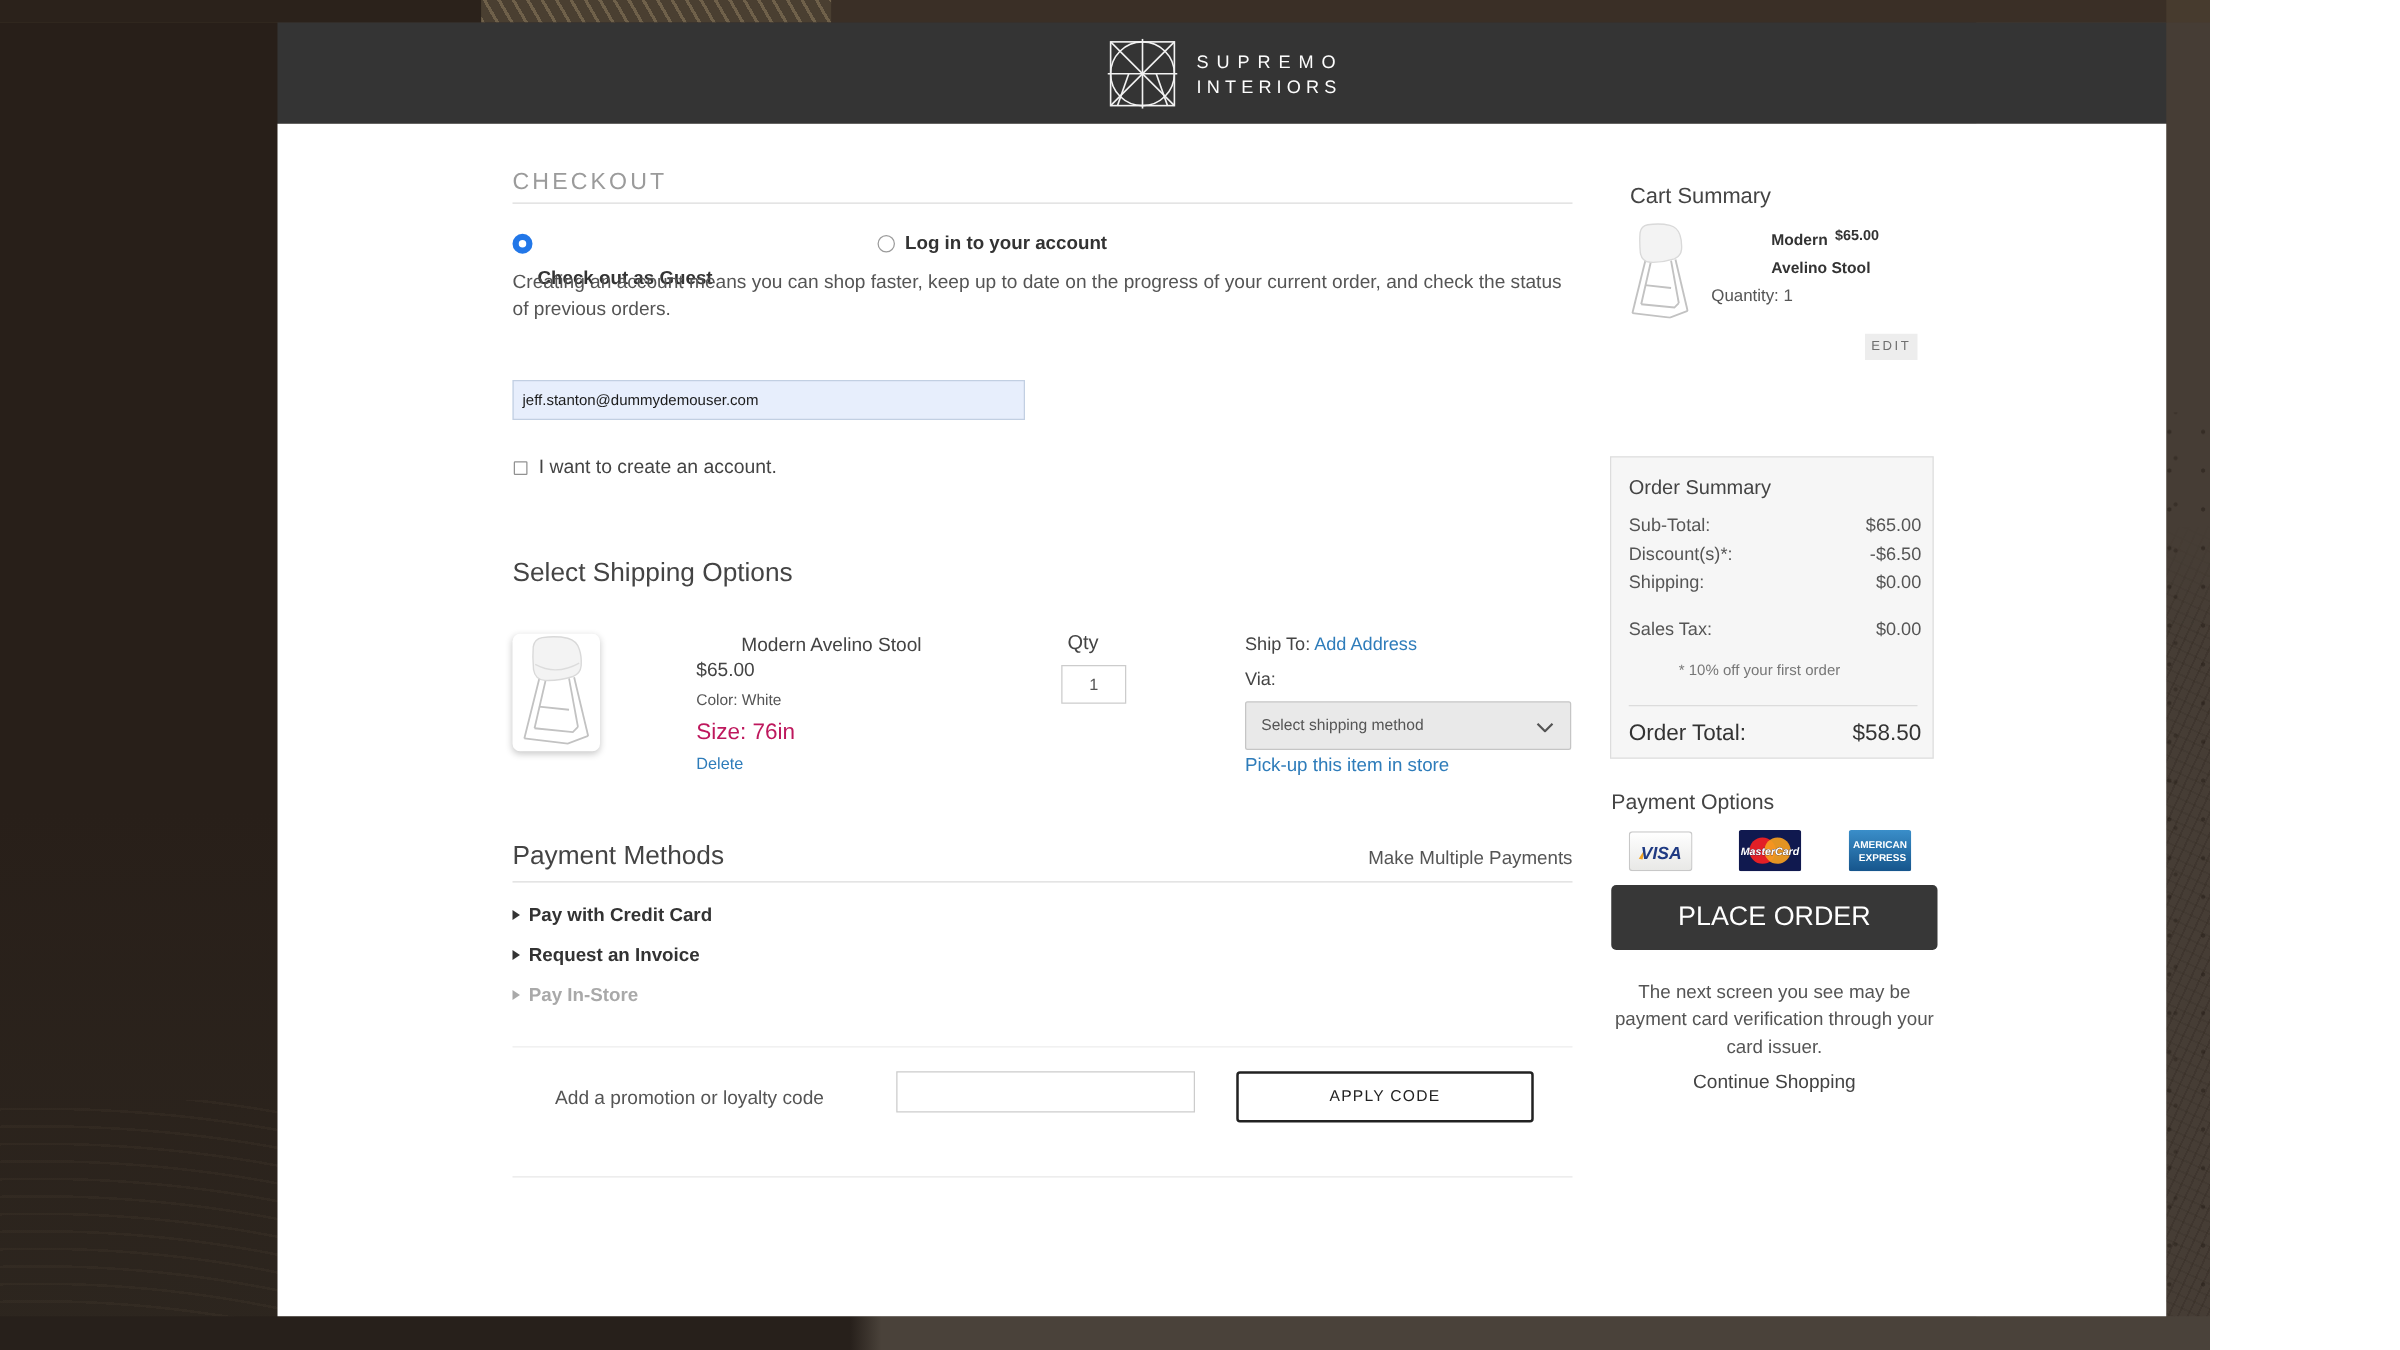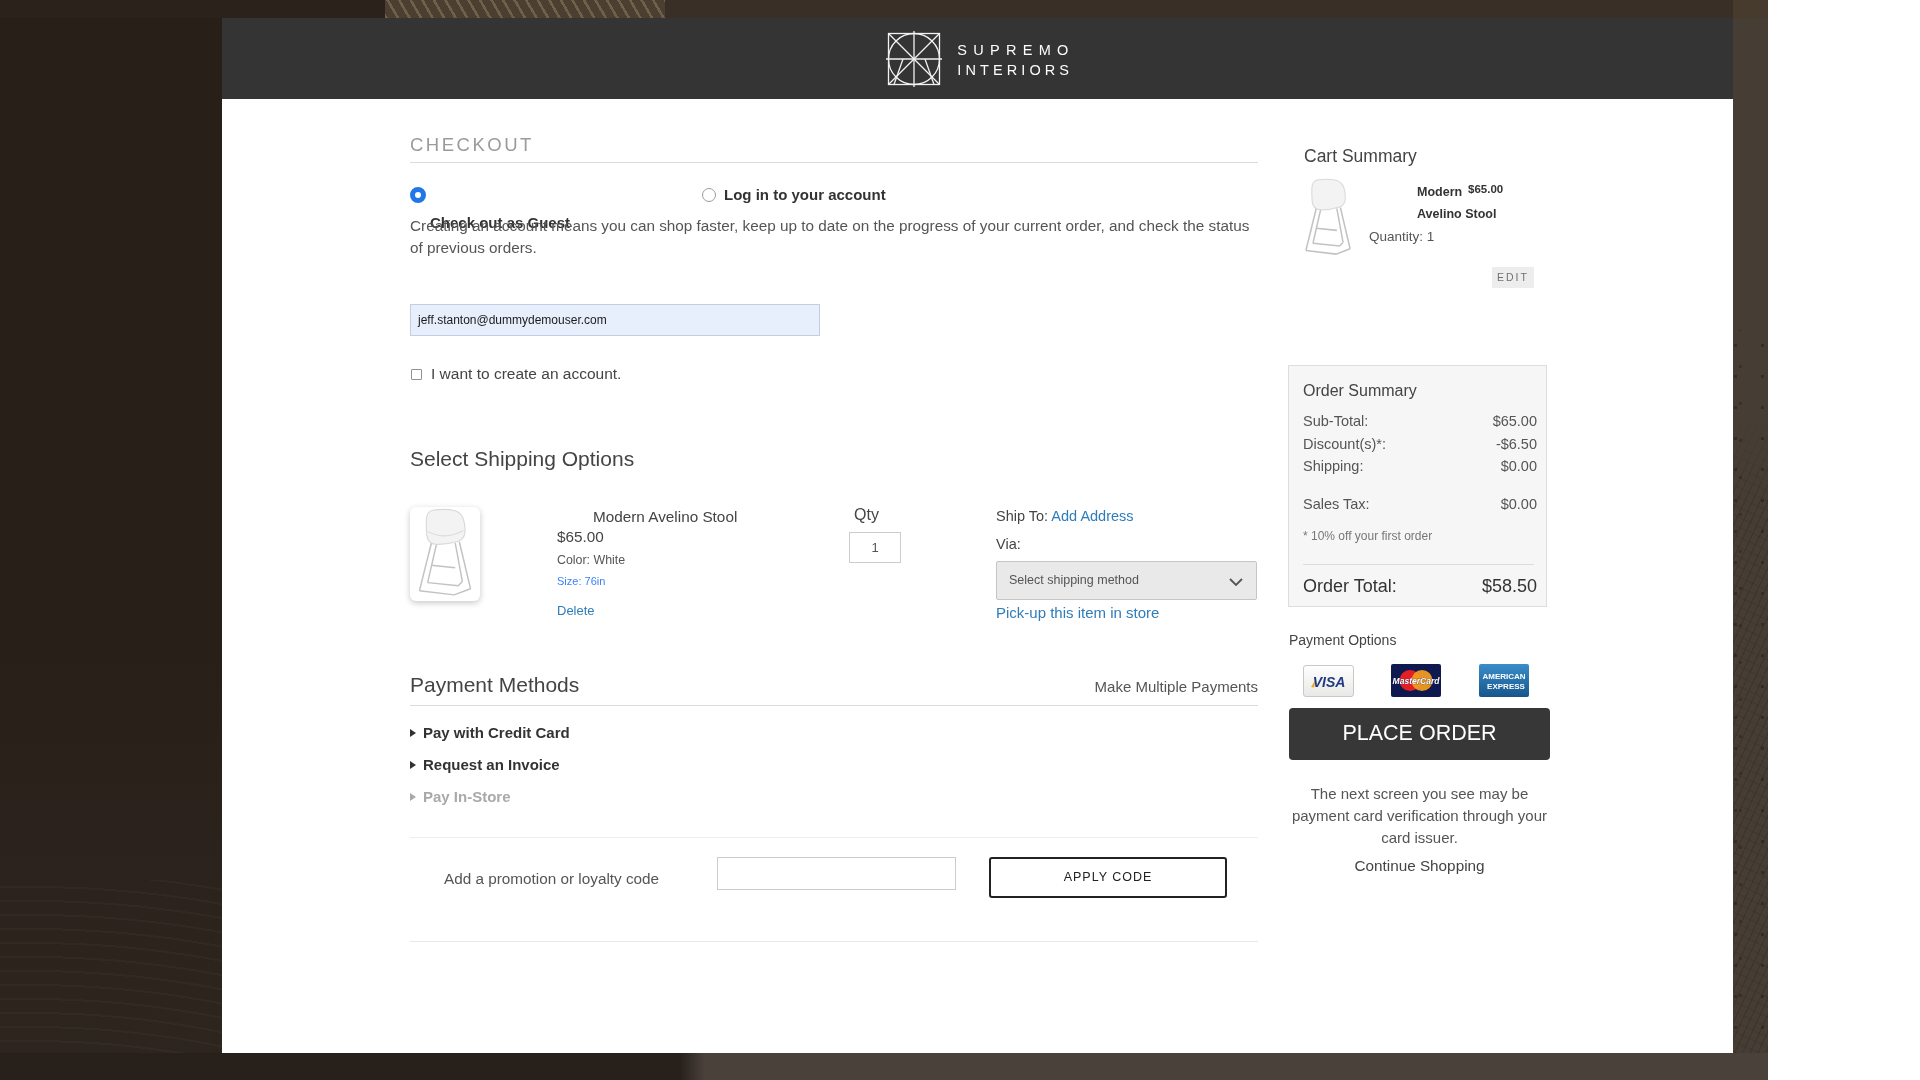--- a/index.html
+++ b/index.html
@@ -143,21 +143,21 @@
             <path d="M13,74 L43,77 L47,73"></path>
           <path d="M16.5,57 L40,59.5"></path>
         </g>
         <path d="M12,10 Q13,4 19,3 Q30,1.5 39,3.5 Q46,5.5 48,12 Q50,18 49.5,25 Q49,31 43,33.5 Q32,37 21,36.5 Q13.5,36 12.2,28 Q11.3,18 12,10 Z" fill="#f3f3f3" stroke="#d9d9d9" stroke-width="1.1"></path>
         <path d="M13.5,24 Q30,33 48,23" fill="none" stroke="#dcdcdc" stroke-width="1"></path>
       </svg>
     </div>
     <div class="abs" style="left:335px; top:409px; font-size:15.3px; color:#444;margin-left:36px;">Modern Avelino Stool</div>
     <div class="abs" style="left:335px; top:429px; font-size:15.3px; color:#444;">$65.00</div>
     <div class="abs" style="left:335px; top:454px; font-size:12.4px; color:#555;">Color: White</div>
-    <div class="abs" style="left:335px; top:476px; font-size:11px; color:#3b82f6;">Size: 76in</div>
+    <div class="abs" style="left:335px; top:476px; font-size:18px; color:#be185d;">Size: 76in</div>
     <a class="blue abs" style="left:335px; top:504px; font-size:13px;">Delete</a>
 
     <div class="abs" style="left:632px; top:407px; font-size:16px; color:#444;">Qty</div>
     <div class="qty-in abs">1</div>
 
     <div class="abs" style="left:774px; top:409px; font-size:14.5px; color:#444;">Ship To: <a class="blue">Add Address</a></div>
     <div class="abs" style="left:774px; top:437px; font-size:14.5px; color:#444;">Via:</div>
     <div class="select abs">Select shipping method
       <svg width="14" height="8" viewBox="0 0 14 8">
           <path d="M1,1 L7,7 L13,1" stroke="#555" stroke-width="1.8" fill="none"></path>
@@ -198,26 +198,26 @@
     <div class="abs" style="left:1147px; top:130px; font-size:13.5px; color:#555;">Quantity: 1</div>
     <div class="abs" style="left:1246px; top:84px; font-size:11.5px; font-weight:bold; color:#333;">$65.00</div>
     <div class="edit abs">EDIT</div>
 
     <div class="osbox abs">
       <div style="position:absolute; left:14px; top:16px; font-size:16px; color:#444;">Order Summary</div>
       <div class="osrow" style="top:47px;">Sub-Total:<span class="v">$65.00</span></div>
       <div class="osrow" style="top:70px;">Discount(s)*:<span class="v">-$6.50</span></div>
       <div class="osrow" style="top:92px;">Shipping:<span class="v">$0.00</span></div>
       <div class="osrow" style="top:130px;">Sales Tax:<span class="v">$0.00</span></div>
-      <div class="osrow" style="top:163px; font-size:12px; color:#777;">* 10% off your first order</div>
+      <div class="osrow" style="top:163px; font-size:12px; color:#777;margin-left:40px;">* 10% off your first order</div>
       <div class="hr" style="position:absolute; left:14px; top:198px; width:231px; background:#dcdcdc;"></div>
       <div class="osrow" style="top:210px; font-size:18px; font-weight:normal; color:#333;">Order Total:<span class="v">$58.50</span></div>
     </div>
 
-    <div class="abs" style="left:1067px; top:533px; font-size:14px; color:#444;">Payment Options</div>
+    <div class="abs" style="left:1067px; top:533px; font-size:17px; color:#444;">Payment Options</div>
 
     <div class="abs" style="left:1081px; top:566px;">
       <svg width="51" height="32" viewBox="0 0 51 32">
         <defs>
             <linearGradient id="vg" x1="0" y1="0" x2="0" y2="1">
           <stop offset="0" stop-color="#ffffff"></stop>
               <stop offset="1" stop-color="#e8e8e6"></stop>
             </linearGradient>
           </defs>
         <rect x="0.5" y="0.5" width="50" height="31" rx="2.5" fill="url(#vg)" stroke="#c8c8c8"></rect>

